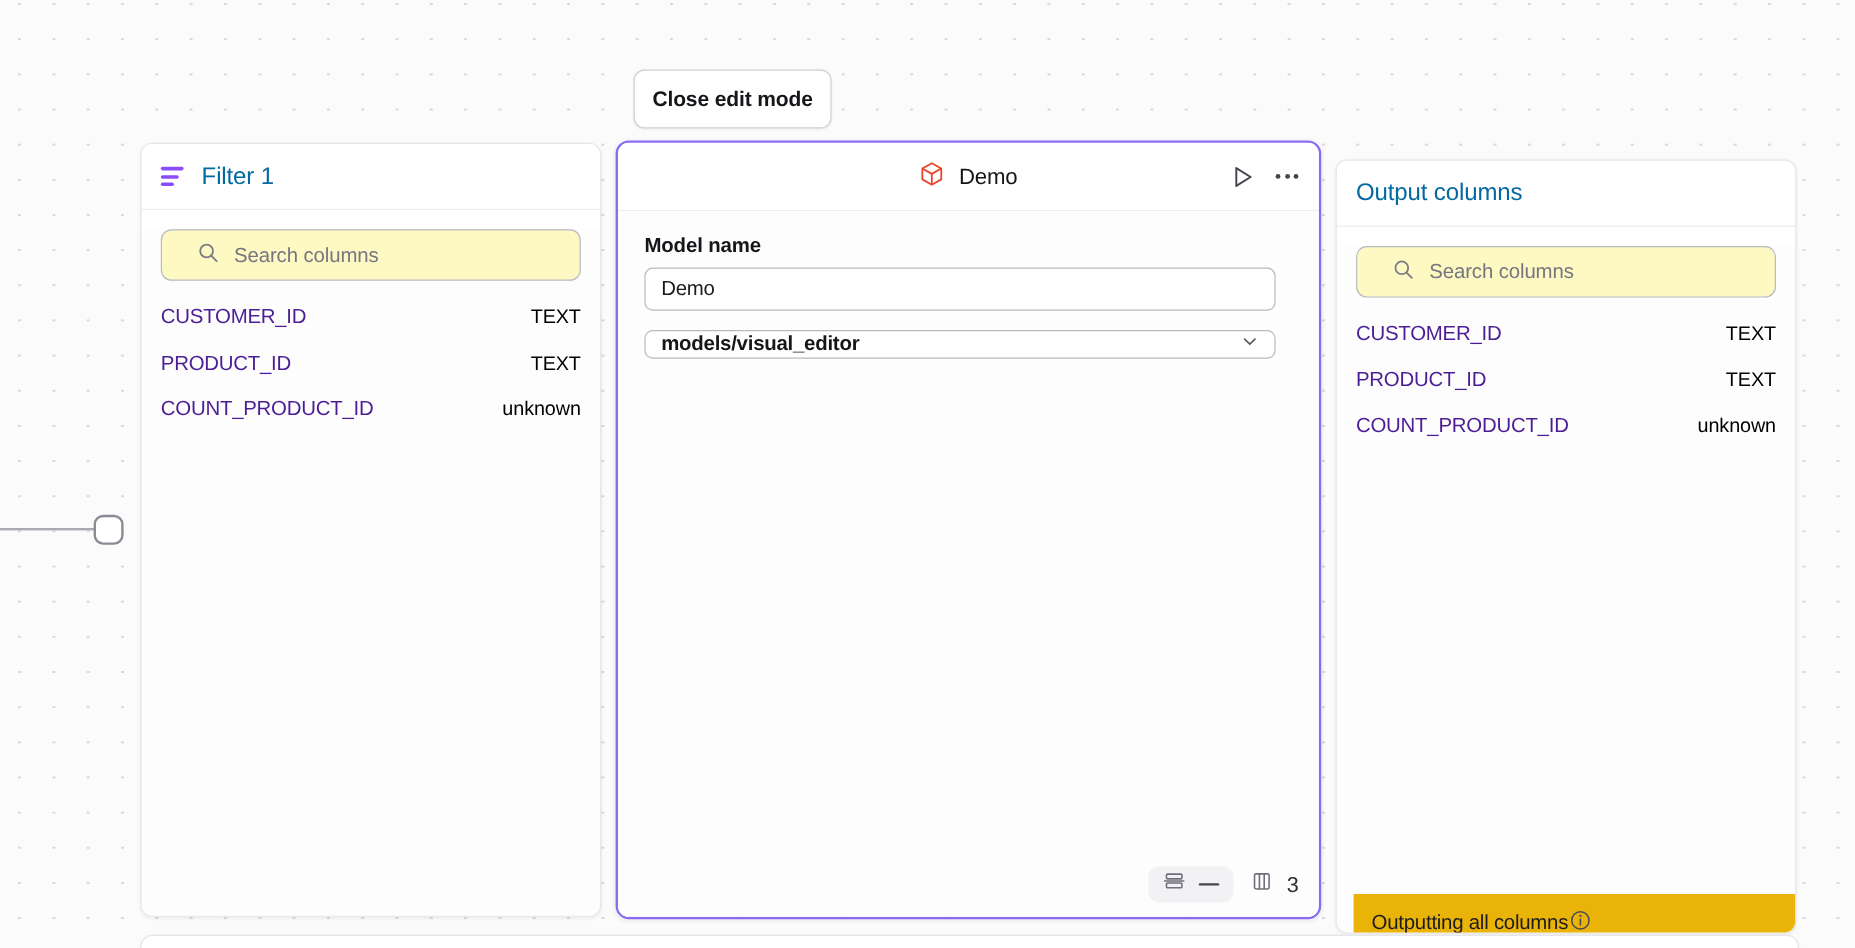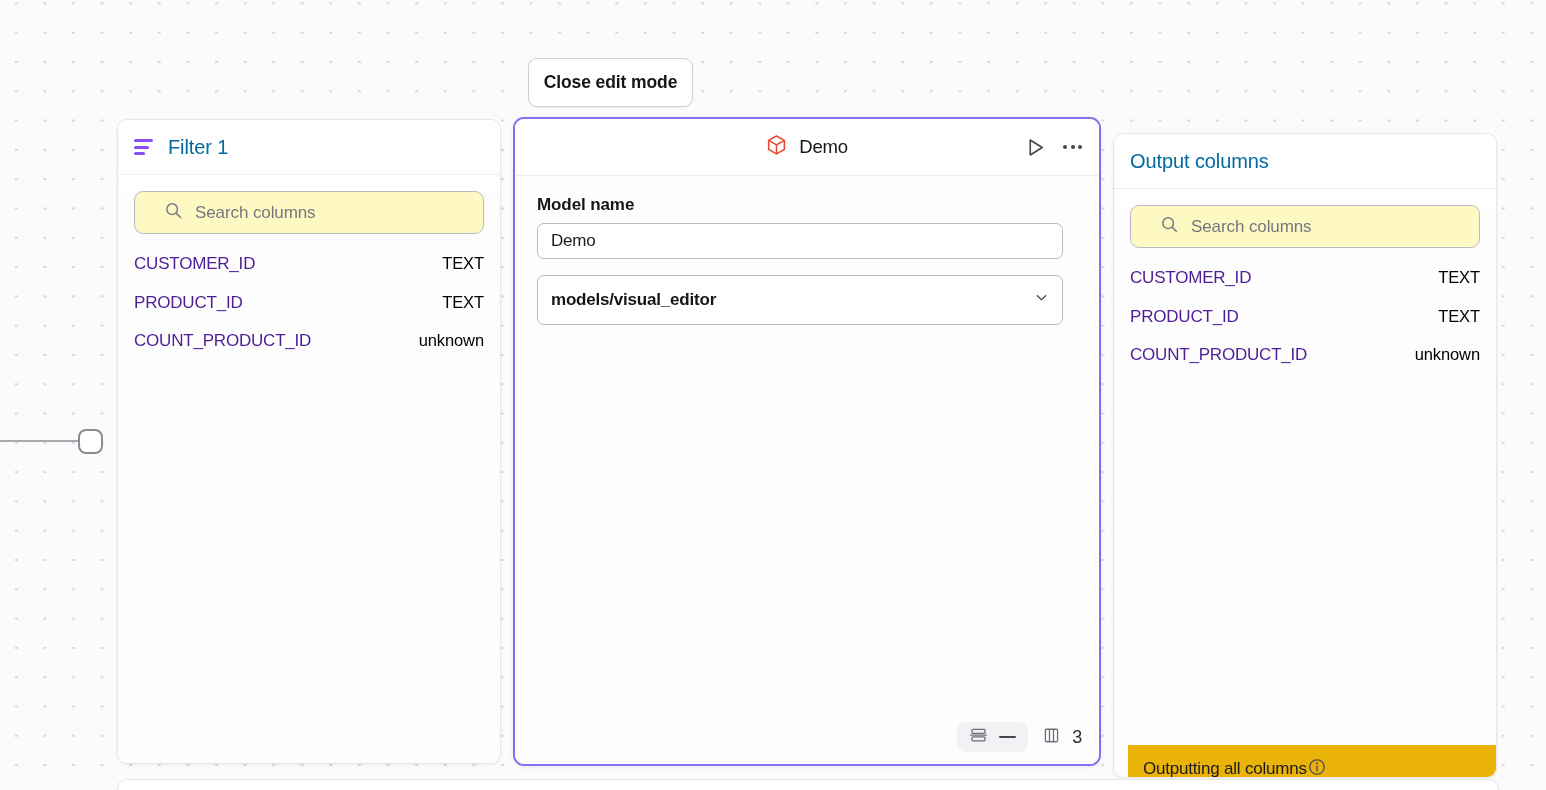--- a/index.html
+++ b/index.html
@@ -128,21 +128,21 @@
   .text-input {
     height: 36px; width: 100%;
     border: 1px solid #b9b9c1; border-radius: 7px;
     background: #ffffff;
     display: flex; align-items: center;
     padding: 0 13px;
     font-size: 17px; color: #1b1b20; letter-spacing: -0.2px;
     margin-bottom: 16px;
   }
   .select-input {
-    height: 50px; width: 100%;
+    height: 24px; width: 100%;
     border: 1px solid #b9b9c1; border-radius: 7px;
     background: #ffffff;
     display: flex; align-items: center; justify-content: space-between;
     padding: 0 13px;
     font-size: 17px; color: #16161a; font-weight: bold; letter-spacing: -0.2px;
     cursor: pointer;
   }
 
   
   .demo-footer {

